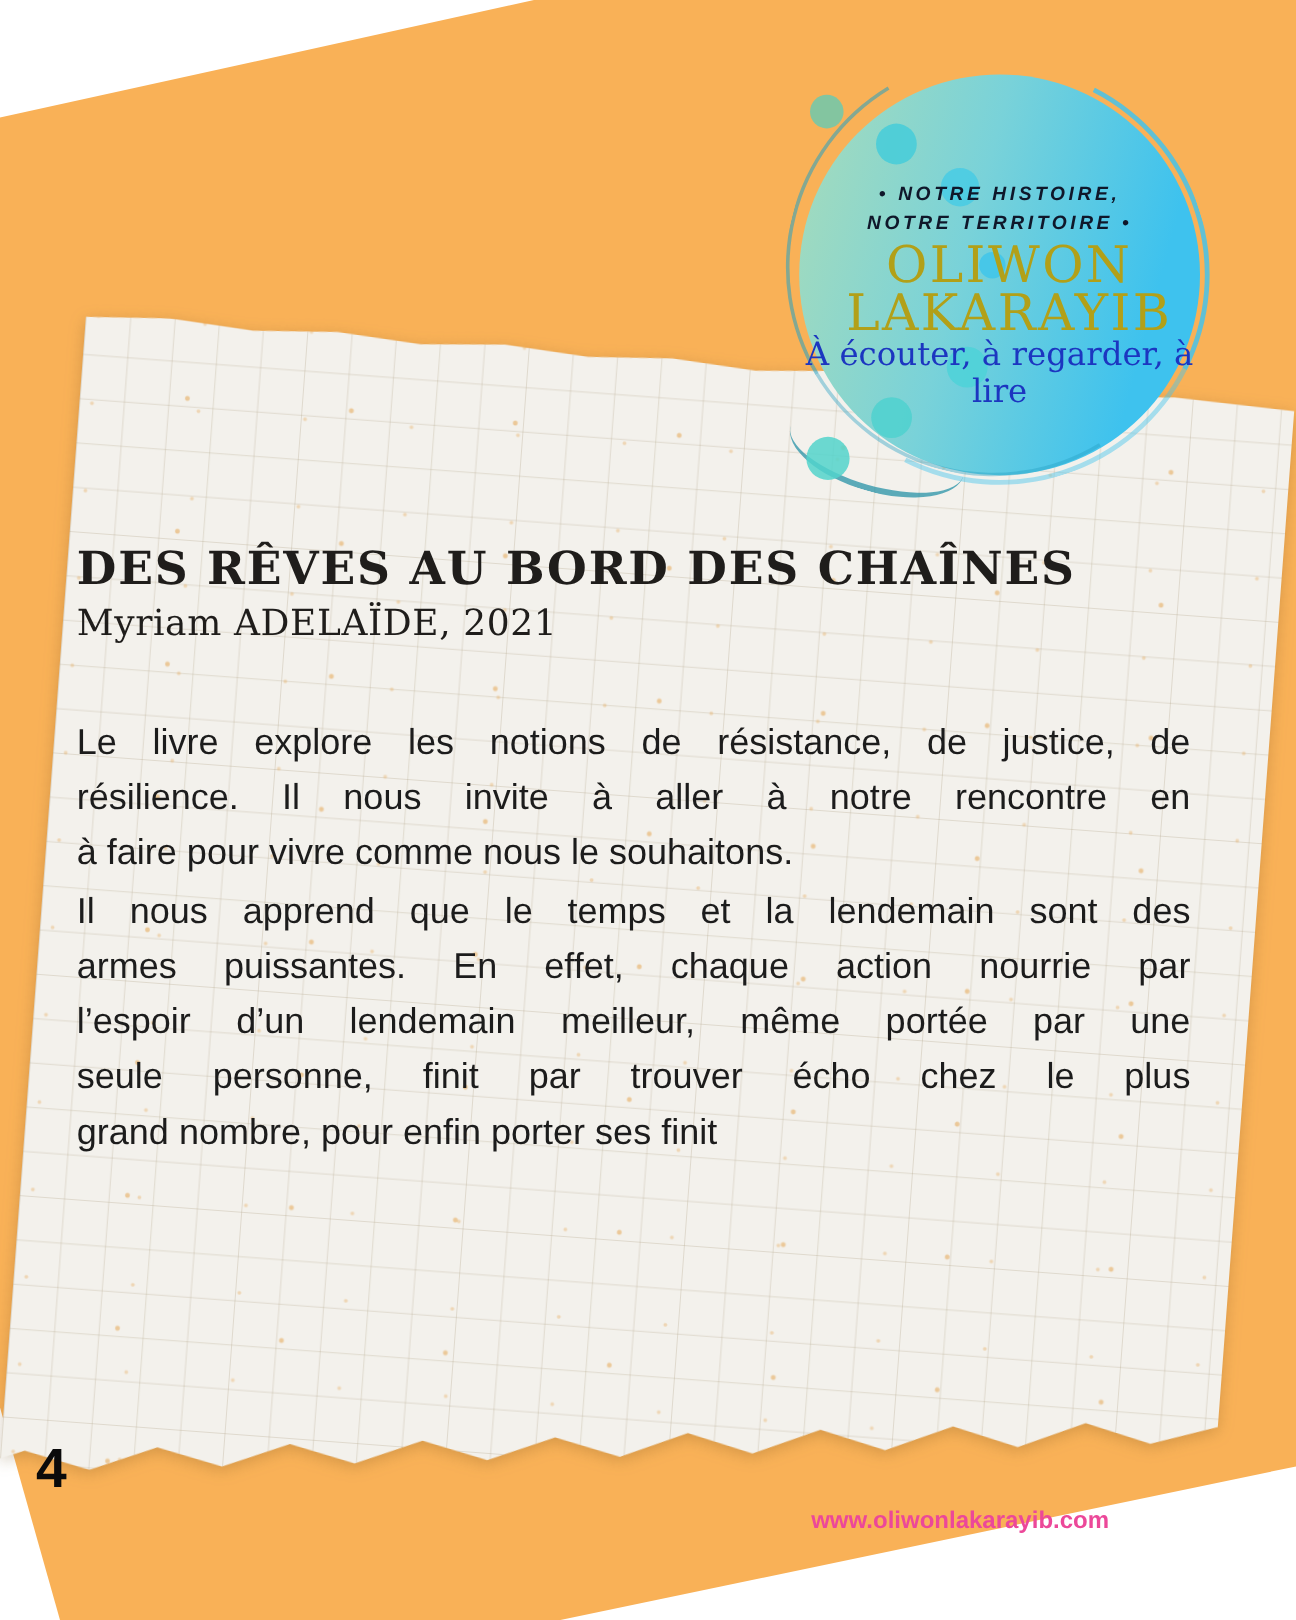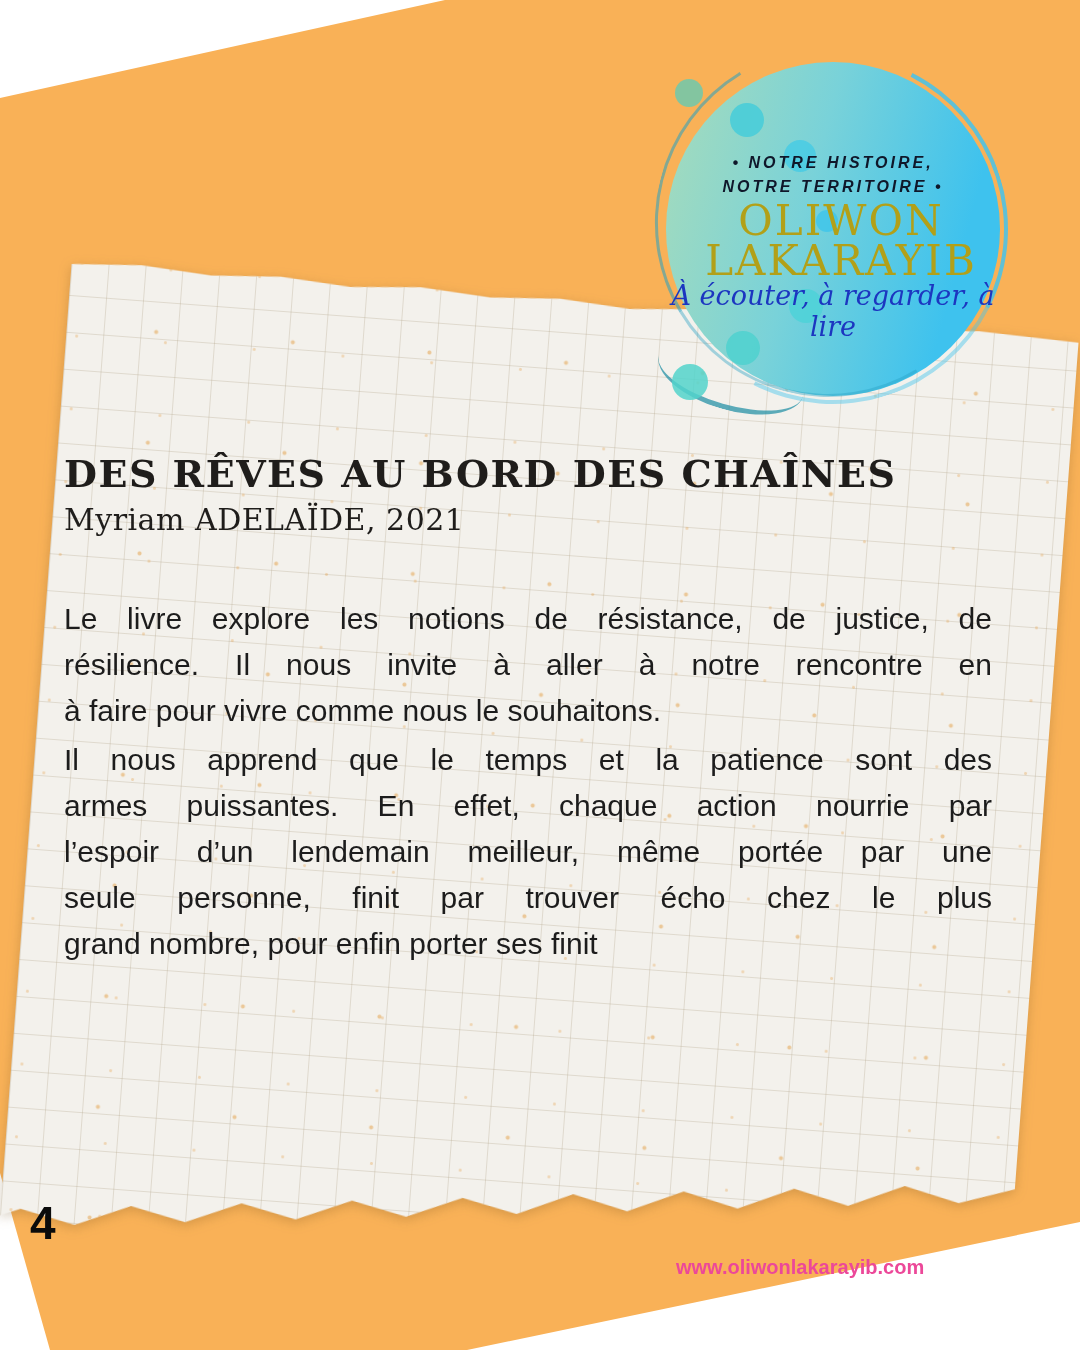--- a/index.html
+++ b/index.html
@@ -100,21 +100,21 @@
   .tagline-1 { top:92px; }
   .tagline-2 { top:116px; }
   .brand {
     position:absolute; width:100%; left:8px; color:#b2a018;
     font-family:"DejaVu Serif", serif; font-size:42px; letter-spacing:2px; line-height:38px;
   }
   .brand-1 { top:140px; }
   .brand-2 { top:180px; }
   .logo-subtitle {
     position:absolute; top:218px; width:100%; color:#1c36c0;
-    font-family:"DejaVu Serif", serif; font-style:italic; font-size:27px;
+    font-family:"DejaVu Serif", serif; font-size:27px;
   }
 
   
   .page-number {
     position:absolute; left:30px; top:1196px; color:#0b0b0b;
     font-size:46px; font-weight:bold; font-family:"Liberation Sans", sans-serif;
   }
   .website {
     position:absolute; left:676px; top:1256px; color:#ec4899;
     font-size:20px; font-weight:bold; font-family:"Liberation Sans", sans-serif;
@@ -136,21 +136,21 @@
     <div class="book-author">Myriam ADELAÏDE, 2021</div>
   </div>
 
   <div class="body-text">
     <div class="para">
       <div class="bline">Le livre explore les notions de résistance, de justice, de</div>
       <div class="bline">résilience. Il nous invite à aller à notre rencontre en</div>
       <div class="bline last">à faire pour vivre comme nous le souhaitons.</div>
     </div>
     <div class="para para2">
-      <div class="bline">Il nous apprend que le temps et la patience sont des</div>
+      <div class="bline">Il nous apprend que le temps et la lendemain sont des</div>
       <div class="bline">armes puissantes. En effet, chaque action nourrie par</div>
       <div class="bline">l’espoir d’un lendemain meilleur, même portée par une</div>
       <div class="bline">seule personne, finit par trouver écho chez le plus</div>
       <div class="bline last">grand nombre, pour enfin porter ses finit</div>
     </div>
   </div>
 
   <div class="logo">
     <div class="logo-circle">
       <span class="brush1"></span>

